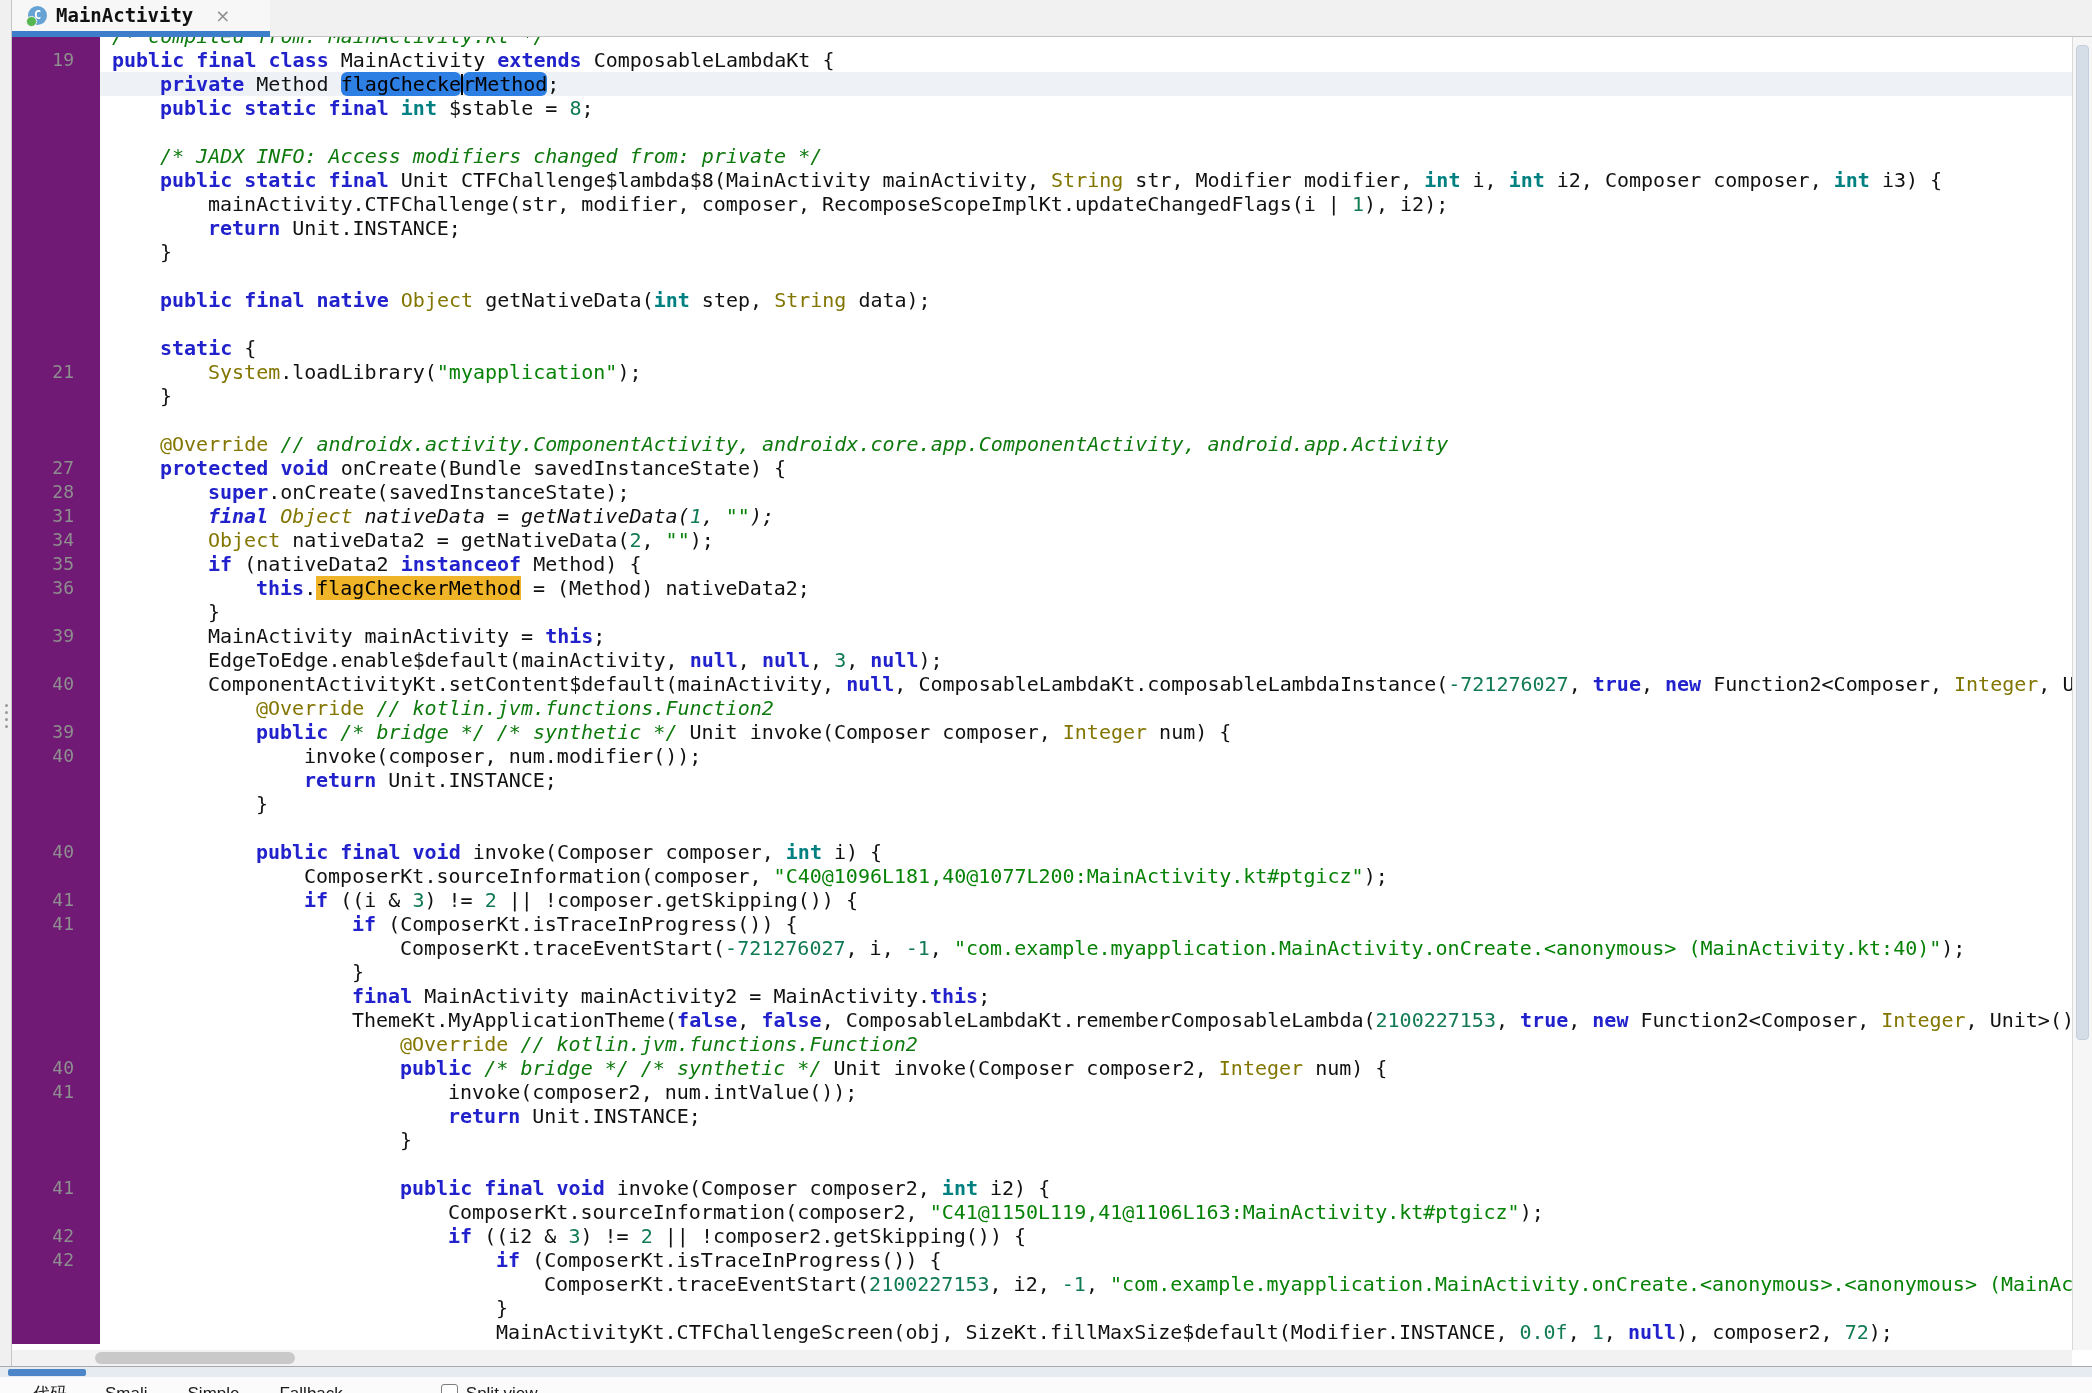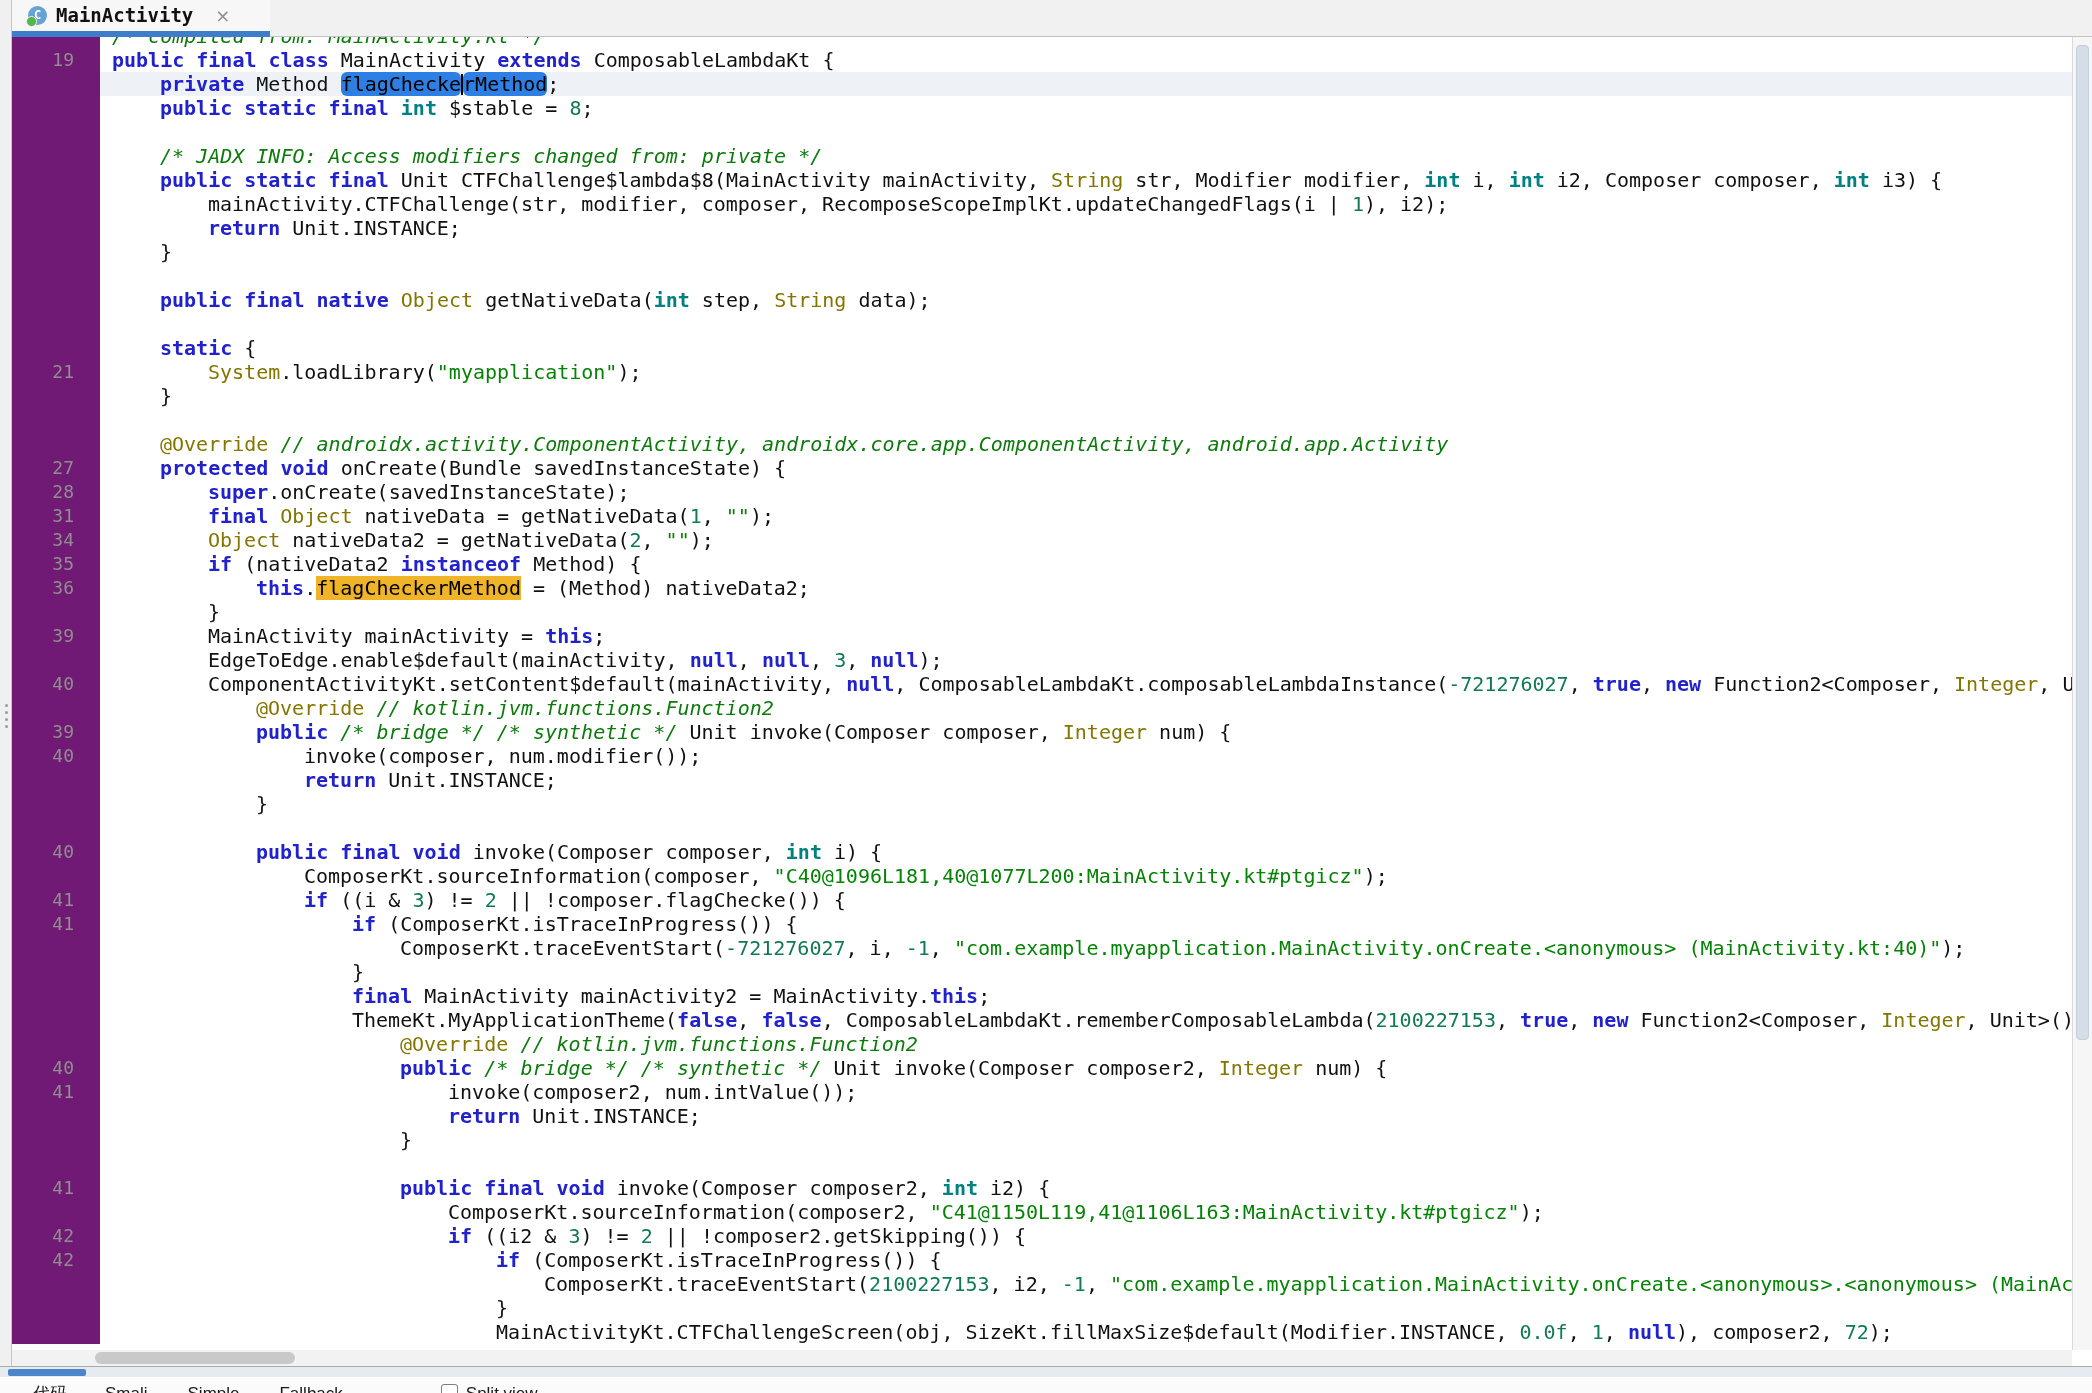--- a/index.html
+++ b/index.html
@@ -102,37 +102,37 @@
       <div class="row"><span class="ln"></span><span class="code" style="padding-left: 12px;"></span></div>
       <div class="row"><span class="ln"></span><span class="code" style="padding-left: 60px;"><span class="tk-k">public final native </span><span class="tk-a">Object </span><span class="tk-p">getNativeData(</span><span class="tk-t">int</span><span class="tk-p"> step, </span><span class="tk-a">String</span><span class="tk-p"> data);</span></span></div>
       <div class="row"><span class="ln"></span><span class="code" style="padding-left: 12px;"></span></div>
       <div class="row"><span class="ln"></span><span class="code" style="padding-left: 60px;"><span class="tk-k">static </span><span class="tk-p">{</span></span></div>
       <div class="row"><span class="ln">21</span><span class="code" style="padding-left: 108px;"><span class="tk-a">System</span><span class="tk-p">.loadLibrary(</span><span class="tk-s">"myapplication"</span><span class="tk-p">);</span></span></div>
       <div class="row"><span class="ln"></span><span class="code" style="padding-left: 60px;"><span class="tk-p">}</span></span></div>
       <div class="row"><span class="ln"></span><span class="code" style="padding-left: 12px;"></span></div>
       <div class="row"><span class="ln"></span><span class="code" style="padding-left: 60px;"><span class="tk-a">@Override </span><span class="tk-c">// androidx.activity.ComponentActivity, androidx.core.app.ComponentActivity, android.app.Activity</span></span></div>
       <div class="row"><span class="ln">27</span><span class="code" style="padding-left: 60px;"><span class="tk-k">protected void </span><span class="tk-p">onCreate(Bundle savedInstanceState) {</span></span></div>
       <div class="row"><span class="ln">28</span><span class="code" style="padding-left: 108px;"><span class="tk-k">super</span><span class="tk-p">.onCreate(savedInstanceState);</span></span></div>
-      <div class="row"><span class="ln">31</span><span class="code" style="padding-left: 108px;"><span class="tk-k">final </span><span class="tk-a">Object </span><span class="tk-p">nativeData = getNativeData(</span><span class="tk-n">1</span><span class="tk-p">, </span><span class="tk-s">""</span><span class="tk-p">);</span></span></div>
+      <div class="row"><span class="ln">31</span><span class="code" style="padding-left: 108px; font-style: italic;"><span class="tk-k">final </span><span class="tk-a">Object </span><span class="tk-p">nativeData = getNativeData(</span><span class="tk-n">1</span><span class="tk-p">, </span><span class="tk-s">""</span><span class="tk-p">);</span></span></div>
       <div class="row"><span class="ln">34</span><span class="code" style="padding-left: 108px;"><span class="tk-a">Object </span><span class="tk-p">nativeData2 = getNativeData(</span><span class="tk-n">2</span><span class="tk-p">, </span><span class="tk-s">""</span><span class="tk-p">);</span></span></div>
       <div class="row"><span class="ln">35</span><span class="code" style="padding-left: 108px;"><span class="tk-k">if </span><span class="tk-p">(nativeData2 </span><span class="tk-k">instanceof </span><span class="tk-p">Method) {</span></span></div>
       <div class="row"><span class="ln">36</span><span class="code" style="padding-left: 156px;"><span class="tk-k">this</span><span class="tk-p">.</span><span class="tk-mk">flagCheckerMethod</span><span class="tk-p"> = (Method) nativeData2;</span></span></div>
       <div class="row"><span class="ln"></span><span class="code" style="padding-left: 108px;"><span class="tk-p">}</span></span></div>
       <div class="row"><span class="ln">39</span><span class="code" style="padding-left: 108px;"><span class="tk-p">MainActivity mainActivity = </span><span class="tk-k">this</span><span class="tk-p">;</span></span></div>
       <div class="row"><span class="ln"></span><span class="code" style="padding-left: 108px;"><span class="tk-p">EdgeToEdge.enable$default(mainActivity, </span><span class="tk-k">null</span><span class="tk-p">, </span><span class="tk-k">null</span><span class="tk-p">, </span><span class="tk-n">3</span><span class="tk-p">, </span><span class="tk-k">null</span><span class="tk-p">);</span></span></div>
       <div class="row"><span class="ln">40</span><span class="code" style="padding-left: 108px;"><span class="tk-p">ComponentActivityKt.setContent$default(mainActivity, </span><span class="tk-k">null</span><span class="tk-p">, ComposableLambdaKt.composableLambdaInstance(</span><span class="tk-n">-721276027</span><span class="tk-p">, </span><span class="tk-k">true</span><span class="tk-p">, </span><span class="tk-k">new </span><span class="tk-p">Function2&lt;Composer, </span><span class="tk-a">Integer</span><span class="tk-p">, Un</span></span></div>
       <div class="row"><span class="ln"></span><span class="code" style="padding-left: 156px;"><span class="tk-a">@Override </span><span class="tk-c">// kotlin.jvm.functions.Function2</span></span></div>
       <div class="row"><span class="ln">39</span><span class="code" style="padding-left: 156px;"><span class="tk-k">public </span><span class="tk-c">/* bridge */ /* synthetic */ </span><span class="tk-p">Unit invoke(Composer composer, </span><span class="tk-a">Integer</span><span class="tk-p"> num) {</span></span></div>
       <div class="row"><span class="ln">40</span><span class="code" style="padding-left: 204px;"><span class="tk-p">invoke(composer, num.modifier());</span></span></div>
       <div class="row"><span class="ln"></span><span class="code" style="padding-left: 204px;"><span class="tk-k">return </span><span class="tk-p">Unit.INSTANCE;</span></span></div>
       <div class="row"><span class="ln"></span><span class="code" style="padding-left: 156px;"><span class="tk-p">}</span></span></div>
       <div class="row"><span class="ln"></span><span class="code" style="padding-left: 12px;"></span></div>
       <div class="row"><span class="ln">40</span><span class="code" style="padding-left: 156px;"><span class="tk-k">public final void </span><span class="tk-p">invoke(Composer composer, </span><span class="tk-t">int</span><span class="tk-p"> i) {</span></span></div>
       <div class="row"><span class="ln"></span><span class="code" style="padding-left: 204px;"><span class="tk-p">ComposerKt.sourceInformation(composer, </span><span class="tk-s">"C40@1096L181,40@1077L200:MainActivity.kt#ptgicz"</span><span class="tk-p">);</span></span></div>
-      <div class="row"><span class="ln">41</span><span class="code" style="padding-left: 204px;"><span class="tk-k">if </span><span class="tk-p">((i &amp; </span><span class="tk-n">3</span><span class="tk-p">) != </span><span class="tk-n">2</span><span class="tk-p"> || !composer.flagChecke()) {</span></span></div>
+      <div class="row"><span class="ln">41</span><span class="code" style="padding-left: 204px;"><span class="tk-k">if </span><span class="tk-p">((i &amp; </span><span class="tk-n">3</span><span class="tk-p">) != </span><span class="tk-n">2</span><span class="tk-p"> || !composer.getSkipping()) {</span></span></div>
       <div class="row"><span class="ln">41</span><span class="code" style="padding-left: 252px;"><span class="tk-k">if </span><span class="tk-p">(ComposerKt.isTraceInProgress()) {</span></span></div>
       <div class="row"><span class="ln"></span><span class="code" style="padding-left: 300px;"><span class="tk-p">ComposerKt.traceEventStart(</span><span class="tk-n">-721276027</span><span class="tk-p">, i, </span><span class="tk-n">-1</span><span class="tk-p">, </span><span class="tk-s">"com.example.myapplication.MainActivity.onCreate.&lt;anonymous&gt; (MainActivity.kt:40)"</span><span class="tk-p">);</span></span></div>
       <div class="row"><span class="ln"></span><span class="code" style="padding-left: 252px;"><span class="tk-p">}</span></span></div>
       <div class="row"><span class="ln"></span><span class="code" style="padding-left: 252px;"><span class="tk-k">final </span><span class="tk-p">MainActivity mainActivity2 = MainActivity.</span><span class="tk-k">this</span><span class="tk-p">;</span></span></div>
       <div class="row"><span class="ln"></span><span class="code" style="padding-left: 252px;"><span class="tk-p">ThemeKt.MyApplicationTheme(</span><span class="tk-k">false</span><span class="tk-p">, </span><span class="tk-k">false</span><span class="tk-p">, ComposableLambdaKt.rememberComposableLambda(</span><span class="tk-n">2100227153</span><span class="tk-p">, </span><span class="tk-k">true</span><span class="tk-p">, </span><span class="tk-k">new </span><span class="tk-p">Function2&lt;Composer, </span><span class="tk-a">Integer</span><span class="tk-p">, Unit&gt;() {</span></span></div>
       <div class="row"><span class="ln"></span><span class="code" style="padding-left: 300px;"><span class="tk-a">@Override </span><span class="tk-c">// kotlin.jvm.functions.Function2</span></span></div>
       <div class="row"><span class="ln">40</span><span class="code" style="padding-left: 300px;"><span class="tk-k">public </span><span class="tk-c">/* bridge */ /* synthetic */ </span><span class="tk-p">Unit invoke(Composer composer2, </span><span class="tk-a">Integer</span><span class="tk-p"> num) {</span></span></div>
       <div class="row"><span class="ln">41</span><span class="code" style="padding-left: 348px;"><span class="tk-p">invoke(composer2, num.intValue());</span></span></div>
       <div class="row"><span class="ln"></span><span class="code" style="padding-left: 348px;"><span class="tk-k">return </span><span class="tk-p">Unit.INSTANCE;</span></span></div>
       <div class="row"><span class="ln"></span><span class="code" style="padding-left: 300px;"><span class="tk-p">}</span></span></div>

